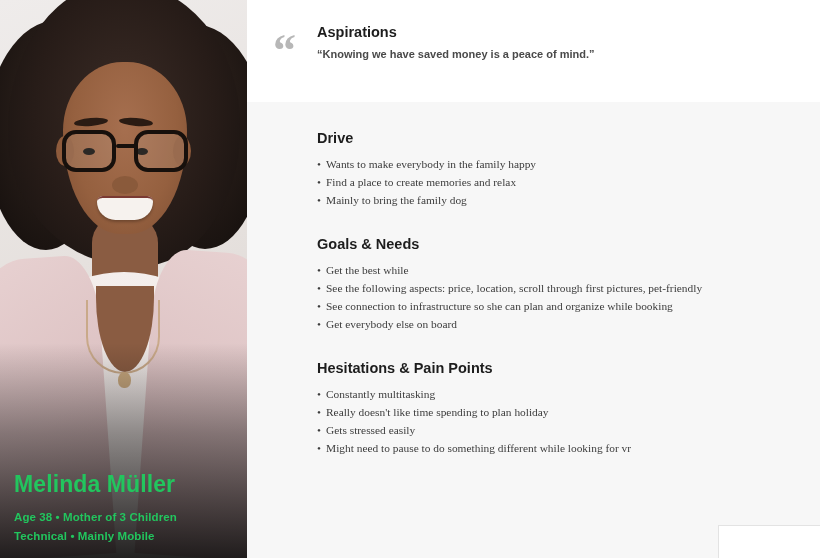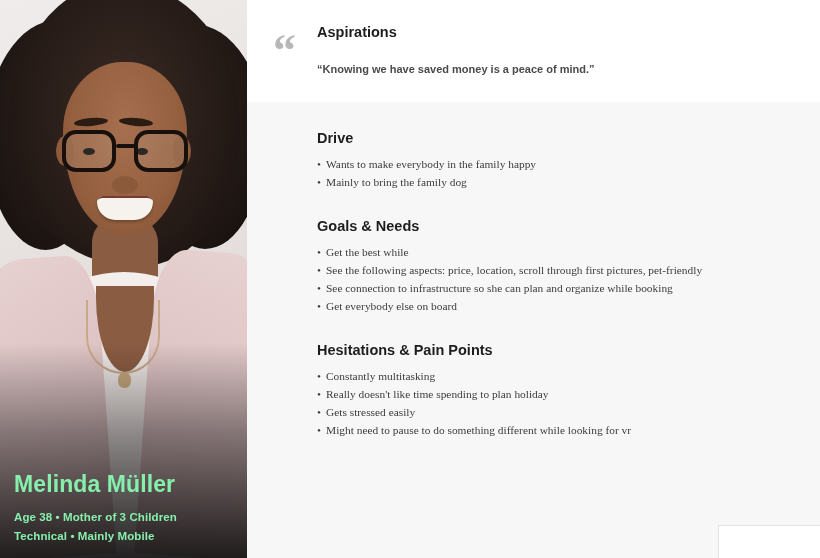--- a/index.html
+++ b/index.html
@@ -226,21 +226,21 @@
     position: absolute;
     left: 0; right: 0; bottom: 0;
     height: 215px;
     background: linear-gradient(180deg, rgba(10,10,10,0) 0%, rgba(10,10,10,0.42) 42%, rgba(8,8,8,0.88) 100%);
   }
   .identity {
     position: absolute;
     left: 14px;
     bottom: 12px;
     right: 0;
-    color: #86efac;
+    color: #22c55e;
   }
   .identity .name {
     font-size: 23px;
     font-weight: bold;
     line-height: 1.12;
     letter-spacing: 0.1px;
     margin-bottom: 10px;
   }
   .identity .meta {
     font-size: 11.5px;
@@ -272,21 +272,21 @@
     font-weight: bold;
     width: 44px;
     flex: 0 0 44px;
     padding-top: 10px;
   }
   .aspiration-text { padding-top: 0; }
   .aspiration-title {
     font-size: 14.5px;
     font-weight: bold;
     color: #1d1d1d;
-    margin-bottom: 22px;
+    margin-bottom: 7px;
   }
   .aspiration-quote {
     font-size: 11px;
     font-weight: bold;
     color: #4a4a4a;
     line-height: 1.35;
   }
   .sections {
     padding: 28px 26px 0 70px;
   }
@@ -374,20 +374,21 @@
         <div class="aspiration-quote">“Knowing we have saved money is a peace of mind.”</div>
       </div>
     </div>
 
     <div class="sections">
 
       <div class="section">
         <div class="section-title">Drive</div>
         <ul class="bullets">
           <li>Wants to make everybody in the family happy</li>
+          <li>Find a place to create memories and relax</li>
           <li>Mainly to bring the family dog</li>
         </ul>
       </div>
 
       <div class="section">
         <div class="section-title">Goals &amp; Needs</div>
         <ul class="bullets">
           <li>Get the best while</li>
           <li>See the following aspects: price, location, scroll through first pictures, pet-friendly</li>
           <li>See connection to infrastructure so she can plan and organize while booking</li>

